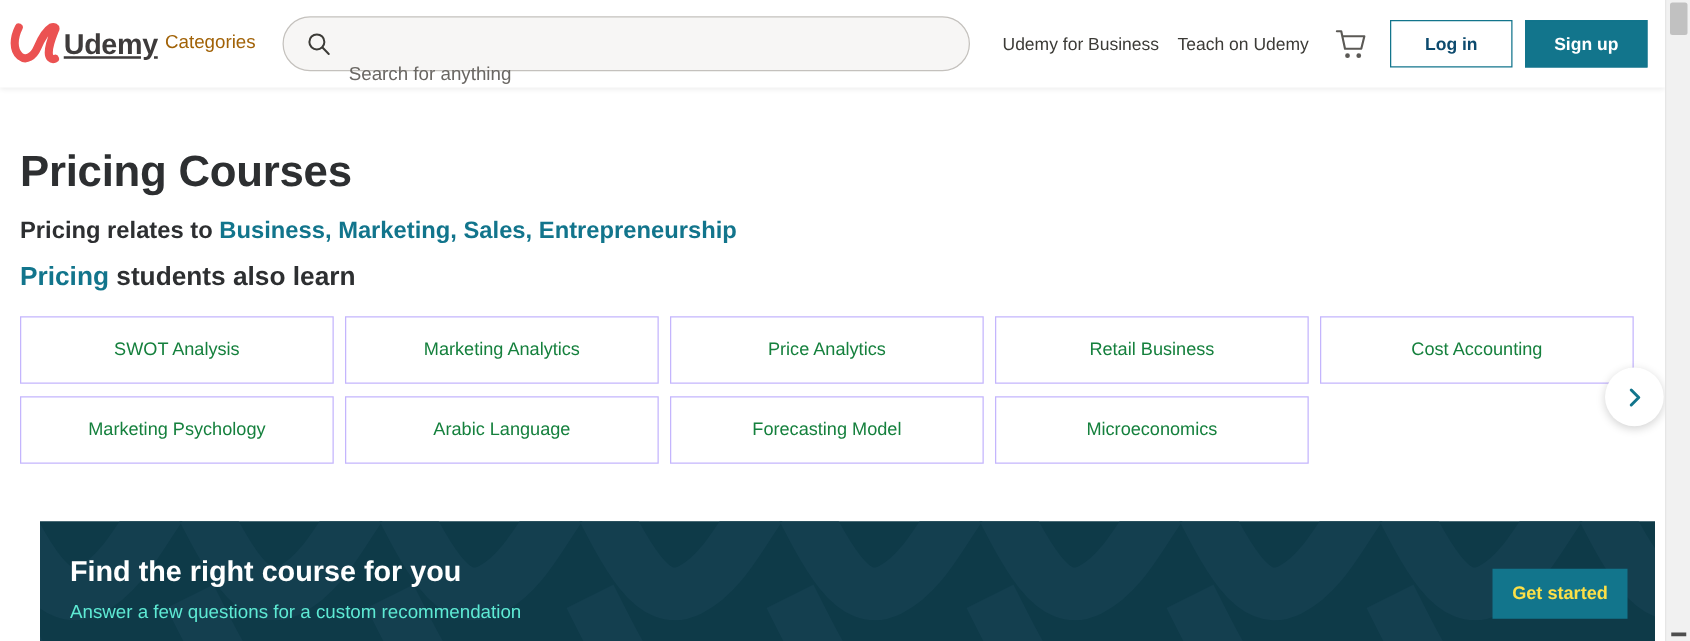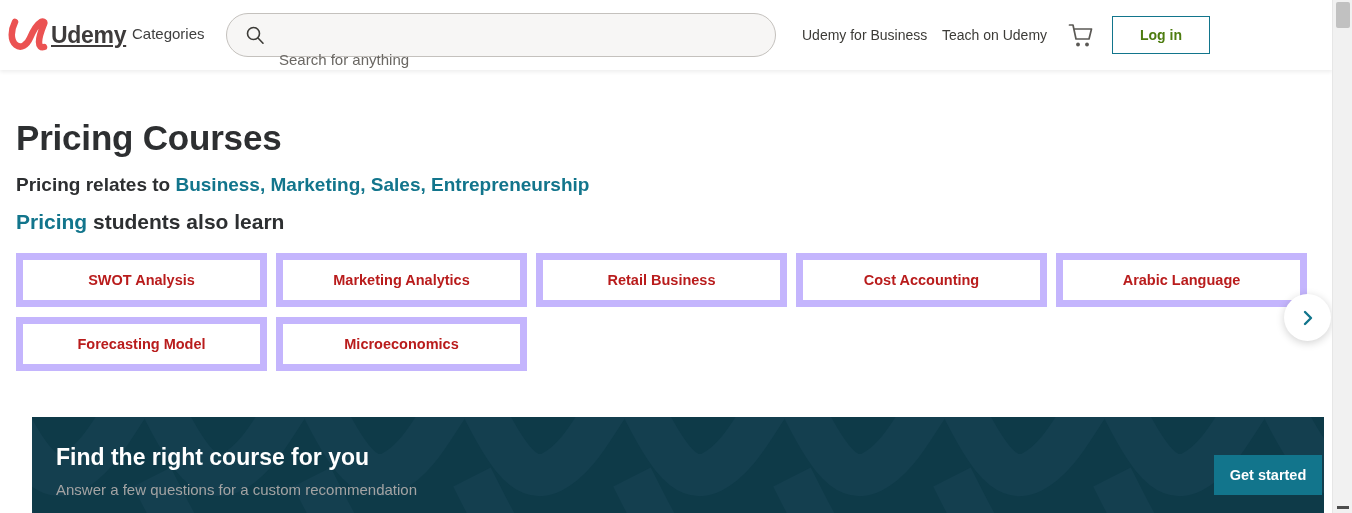--- a/index.html
+++ b/index.html
@@ -54,21 +54,21 @@
     color: #3e3b3b;
     letter-spacing: -0.3px;
     margin-left: 3px;
     text-decoration: underline;
   }
 
   #categories {
     position: absolute;
     left: 132px; top: 25px;
     font-size: 15px;
-    color: #404040;
+    color: #a16207;
     cursor: pointer;
   }
 
   #searchbar {
     position: absolute;
     left: 226px; top: 13px;
     width: 550px; height: 44px;
     border: 1px solid #c4c1bd;
     border-radius: 22px;
     background: #f7f6f5;
@@ -106,21 +106,21 @@
     width: 26px; height: 26px;
     cursor: pointer;
   }
 
   #btn-login {
     position: absolute;
     left: 1112px; top: 16px;
     width: 98px; height: 38px;
     border: 1px solid #12758c;
     background: #ffffff;
-    color: #4d7c0f;
+    color: #0c4a6e;
     font-size: 14px;
     font-weight: bold;
     font-family: "Liberation Sans", sans-serif;
     cursor: pointer;
   }
   #btn-signup {
     position: absolute;
     left: 1220px; top: 16px;
     width: 98px; height: 38px;
     border: 1px solid #12758c;
@@ -167,28 +167,28 @@
     position: absolute;
     left: 16px; top: 253px;
     width: 1292px;
     display: grid;
     grid-template-columns: repeat(5, 251px);
     grid-auto-rows: 54px;
     column-gap: 9px;
     row-gap: 10px;
   }
   .chip {
-    border: 7px solid #c4b5fd;
+    border: 1px solid #c4b5fd;
     background: #ffffff;
     display: flex;
     align-items: center;
     justify-content: center;
     font-size: 14.5px;
-    font-weight: bold;
-    color: #b91c1c;
+    font-weight: normal;
+    color: #15803d;
     cursor: pointer;
     text-align: center;
     padding: 0 8px;
   }
 
   #chips-next {
     position: absolute;
     left: 1284px; top: 294px;
     width: 47px; height: 47px;
     border-radius: 50%;
@@ -220,36 +220,35 @@
     left: 24px; top: 27px;
     font-size: 23px;
     font-weight: bold;
     color: #ffffff;
     z-index: 2;
   }
   #promo-sub {
     position: absolute;
     left: 24px; top: 64px;
     font-size: 15px;
-    color: #a3a3a3;
+    color: #5eead4;
     z-index: 2;
   }
   #promo-cta {
     position: absolute;
     left: 1162px; top: 38px;
     width: 108px; height: 40px;
     background: #12758c;
     border: none;
-    color: #ffffff;
+    color: #fde047;
     font-size: 14.5px;
     font-weight: bold;
     font-family: "Liberation Sans", sans-serif;
     cursor: pointer;
     z-index: 2;
-    margin-left: 20px;
   }
 
   
   #scrollbar {
     position: absolute;
     right: 0; top: 0;
     width: 20px; height: 513px;
     background: #f1f1f1;
     border-left: 1px solid #e6e6e6;
   }
@@ -299,37 +298,40 @@
 
       <div id="cart">
         <svg viewBox="0 0 26 26">
           <path d="M1.5 2 H5 L8 16 H21 L23.5 6 H6" fill="none" stroke="#5b5955" stroke-width="1.7" stroke-linejoin="round" stroke-linecap="round"></path>
           <circle cx="10" cy="21.5" r="1.9" fill="#5b5955"></circle>
           <circle cx="19" cy="21.5" r="1.9" fill="#5b5955"></circle>
         </svg>
       </div>
 
       <button id="btn-login">Log in</button>
+      <button id="btn-signup">Sign up</button>
     </div>
 
     <div id="page-title">Pricing Courses</div>
 
     <div id="relates">
       <span>Pricing relates to </span><span class="lk">Business</span><span class="lk">, </span><span class="lk">Marketing</span><span class="lk">, </span><span class="lk">Sales</span><span class="lk">, </span><span class="lk">Entrepreneurship</span>
     </div>
 
     <div id="also-learn">
       <span class="topic">Pricing</span><span> students also learn</span>
     </div>
 
     <div id="chips">
       <div class="chip">SWOT Analysis</div>
       <div class="chip">Marketing Analytics</div>
+      <div class="chip">Price Analytics</div>
       <div class="chip">Retail Business</div>
       <div class="chip">Cost Accounting</div>
+      <div class="chip">Marketing Psychology</div>
       <div class="chip">Arabic Language</div>
       <div class="chip">Forecasting Model</div>
       <div class="chip">Microeconomics</div>
     </div>
 
     <button id="chips-next">
       <svg width="18" height="18" viewBox="0 0 18 18">
         <polyline points="6,3 12,9 6,15" fill="none" stroke="#12758c" stroke-width="2.4" stroke-linecap="round" stroke-linejoin="round"></polyline>
       </svg>
     </button>

